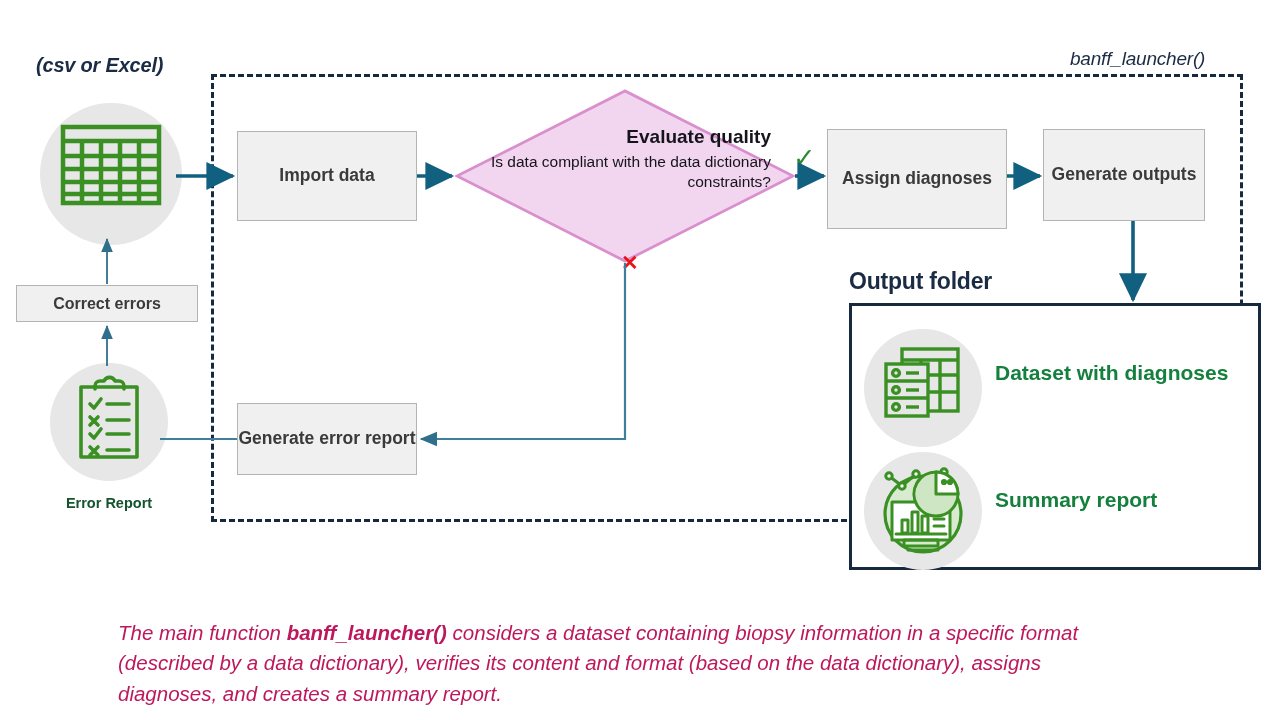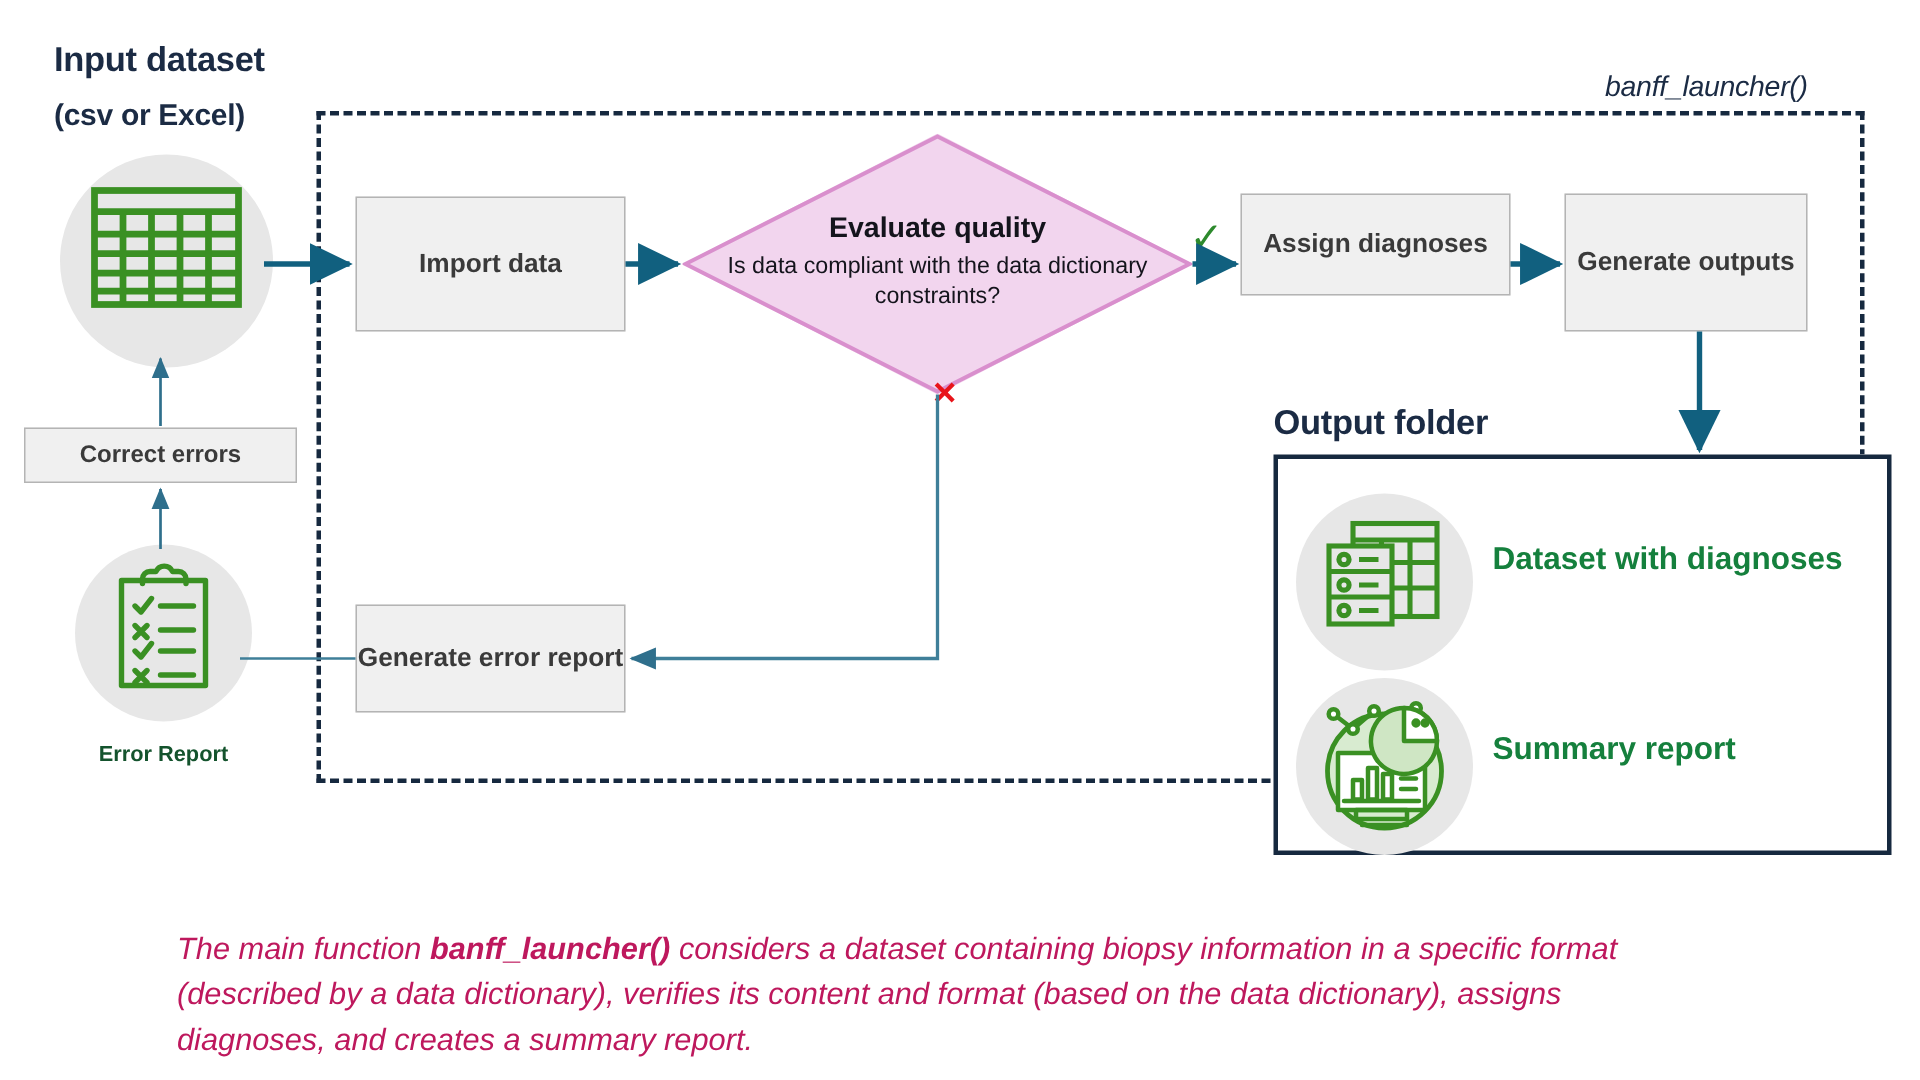--- a/index.html
+++ b/index.html
@@ -10,21 +10,21 @@
     color:#1b2a41;
   }
   #stage{position:absolute;left:0;top:0;width:1280px;height:720px;}
   .abs{position:absolute;}
 
   
   .hdg{
     font-weight:bold;color:#1b2b44;letter-spacing:-0.2px;
   }
   #input-title{left:36px;top:26px;font-size:23px;}
-  #input-sub{left:36px;top:66px;font-size:20px;font-weight:bold;}
+  #input-sub{left:36px;top:54px;font-size:20px;font-style:italic;font-weight:bold;}
   #launcher-label{left:1070px;top:48px;font-size:19px;font-style:italic;color:#1b2b44;font-weight:normal;}
   #output-title{left:849px;top:268px;font-size:23px;}
 
   
   #dashed-box{
     left:211px;top:74px;width:1032px;height:448px;
     border:3px dashed #16293f;box-sizing:border-box;
     background:transparent;
   }
   
@@ -38,37 +38,36 @@
 
   
   .pbox{
     background:#f0f0f0;border:1.5px solid #b4b4b4;box-sizing:border-box;
     display:flex;align-items:center;justify-content:center;text-align:center;
     font-weight:bold;color:#3a3a3a;line-height:1.25;
   }
   #box-import{left:237px;top:131px;width:180px;height:90px;font-size:17.5px;}
   #box-correct{left:16px;top:285px;width:182px;height:37px;font-size:16px;}
   #box-generr{left:237px;top:403px;width:180px;height:72px;font-size:17.5px;}
-  #box-assign{left:827px;top:129px;width:180px;height:68px;font-size:17.5px;}
+  #box-assign{left:827px;top:129px;width:180px;height:100px;font-size:17.5px;}
   #box-genout{left:1043px;top:129px;width:162px;height:92px;font-size:17.5px;}
 
   
   #diamond-wrap{left:455px;top:89px;width:340px;height:174px;}
   #diamond-shape{
     position:absolute;left:0;top:0;width:340px;height:174px;
     background:#f2d5ee;border:0;
     clip-path:polygon(50% 0,100% 50%,50% 100%,0 50%);
   }
   #diamond-edge{
     position:absolute;left:0;top:0;width:340px;height:174px;
   }
   #diamond-text{
-    position:absolute;left:24px;top:37px;width:292px;text-align:center;
+    position:absolute;left:24px;top:37px;width:292px;text-align:right;
     color:#14141c;
-    margin-top:16px;
   }
   #diamond-title{font-size:19px;font-weight:bold;margin-bottom:4px;}
   #diamond-q{font-size:15.5px;line-height:1.28;}
 
   
   .circ{border-radius:50%;background:#e7e7e7;}
   #circ-input{left:40px;top:103px;width:142px;height:142px;}
   #circ-error{left:50px;top:363px;width:118px;height:118px;}
   #circ-ds{left:864px;top:329px;width:118px;height:118px;}
   #circ-sr{left:864px;top:452px;width:118px;height:118px;}
@@ -97,21 +96,20 @@
 </head>
 <body>
 
 <div id="stage">
 
   <div class="abs" id="dashed-box"></div>
   <div class="abs" id="dash-mask"></div>
 
   <div class="abs hdg" id="launcher-label">banff_launcher()</div>
 
-  <div class="abs hdg" id="input-title">Input dataset</div>
   <div class="abs hdg" id="input-sub">(csv or Excel)</div>
 
   <div class="abs circ" id="circ-input">
     <svg width="142" height="142" viewBox="0 0 142 142">
       <g stroke="#3a9023" stroke-width="4.5" fill="none">
         <rect x="23" y="24" width="96" height="76"></rect>
         <line x1="23" y1="38" x2="119" y2="38"></line>
         <line x1="23" y1="53" x2="119" y2="53"></line>
         <line x1="23" y1="66" x2="119" y2="66"></line>
         <line x1="23" y1="79" x2="119" y2="79"></line>

